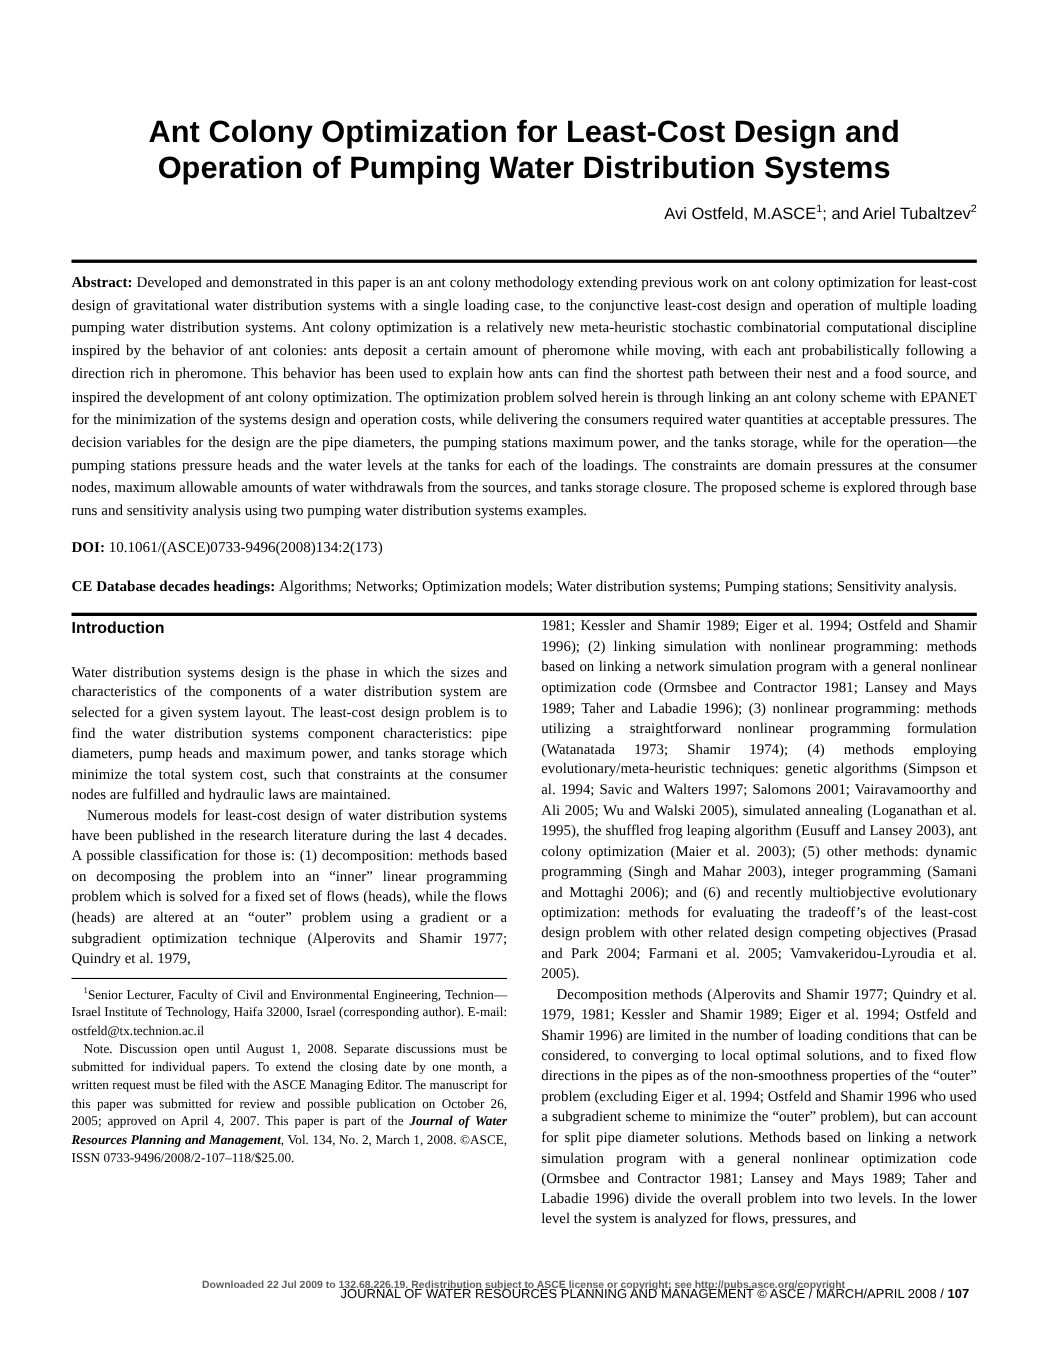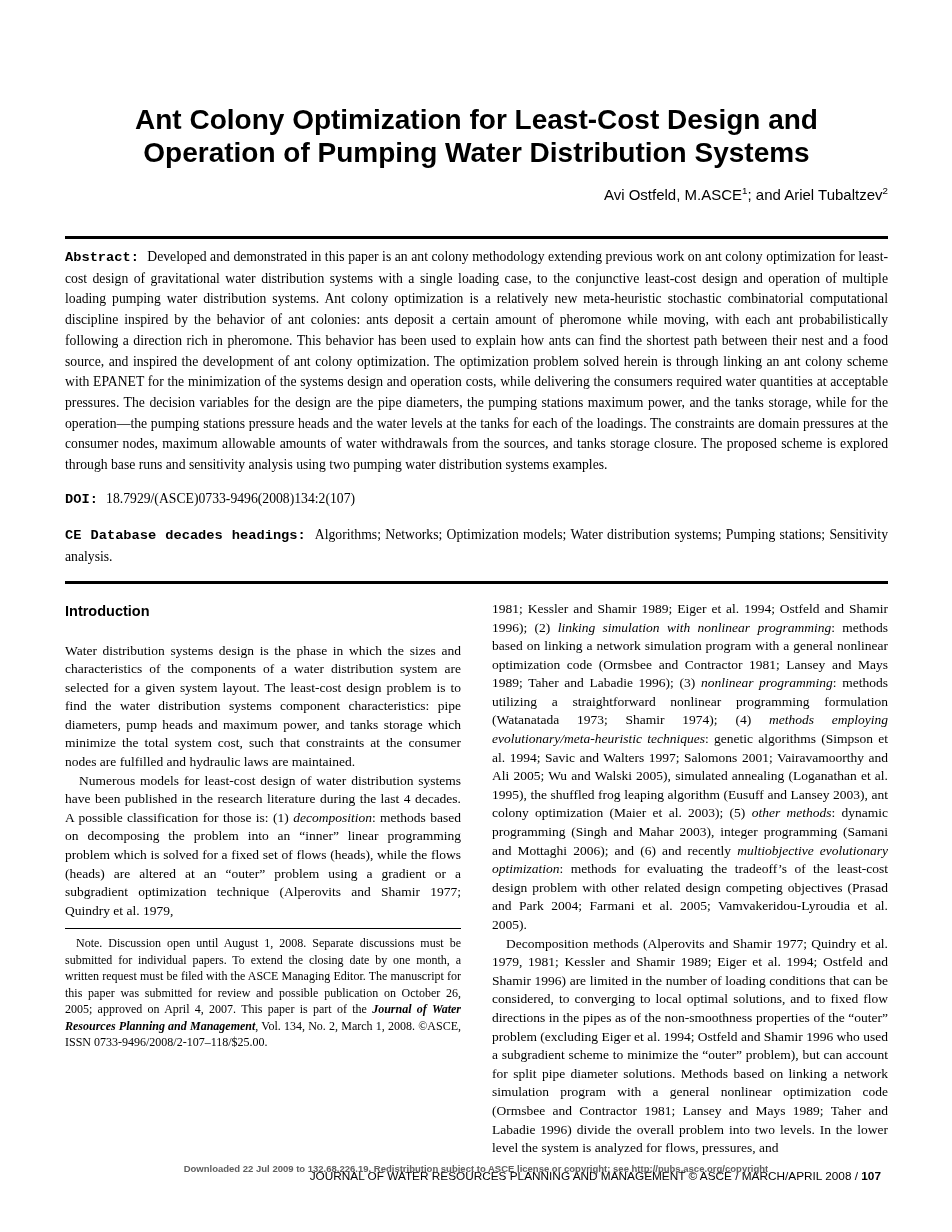--- a/index.html
+++ b/index.html
@@ -13,27 +13,27 @@
   .authors{margin-top:16px;text-align:right;
            font-family:"Liberation Sans","DejaVu Sans",sans-serif;font-size:15px;line-height:19px;}
 
   .rule-thick{margin-top:32px;height:3px;background:#000;}
   .rule-thick2{margin-top:6px;height:3px;background:#000;}
 
   .abstract{margin-top:8px;font-size:13.7px;line-height:20.7px;text-align:justify;}
   .doi{margin-top:7px;font-size:13.7px;line-height:20.7px;}
   .ce{margin-top:4px;font-size:13.7px;line-height:20.7px;text-align:justify;}
 
-  .lbl{font-family:Liberation Mono, monospace;font-weight:bold;}
+  .lbl{font-family:Liberation Serif, serif;font-weight:bold;}
   .b{font-weight:bold;}
-  .i{font-style:italic;}
+  .i{}
   .bi{font-weight:bold;font-style:italic;}
   sup{font-size:0.65em;line-height:0;vertical-align:super;}
 
-  .columns{margin-top:16px;display:flex;gap:31px;}
+  .columns{margin-top:0;display:flex;gap:31px;}
   .col{width:396px;font-size:13.5px;line-height:18.6px;text-align:justify;
        hyphens:none;}
   .col p{margin:0;}
   .heading{font-family:"Liberation Sans","DejaVu Sans",sans-serif;
            font-size:14.5px;font-weight:bold;margin:2px 0 21px 0;text-align:left;}
   .para-gap{margin-top:0;}
   .indent{text-indent:14px;}
 
   .fnrule{margin-top:8px;border-top:1px solid #000;}
   .footnotes{margin-top:6px;font-size:12px;line-height:16.5px;}
@@ -52,35 +52,36 @@
   <div class="content">
 
     <h1 class="title">Ant Colony Optimization for Least-Cost Design and Operation of Pumping Water Distribution Systems</h1>
 
     <div class="authors"><span>Avi Ostfeld, M.ASCE</span><sup>1</sup><span>; and Ariel Tubaltzev</span><sup>2</sup></div>
 
     <div class="rule-thick"></div>
 
     <p class="abstract"><span class="lbl">Abstract: </span><span>Developed and demonstrated in this paper is an ant colony methodology extending previous work on ant colony optimization for least-cost design of gravitational water distribution systems with a single loading case, to the conjunctive least-cost design and operation of multiple loading pumping water distribution systems. Ant colony optimization is a relatively new meta-heuristic stochastic combinatorial computational discipline inspired by the behavior of ant colonies: ants deposit a certain amount of pheromone while moving, with each ant probabilistically following a direction rich in pheromone. This behavior has been used to explain how ants can find the shortest path between their nest and a food source, and inspired the development of ant colony optimization. The optimization problem solved herein is through linking an ant colony scheme with EPANET for the minimization of the systems design and operation costs, while delivering the consumers required water quantities at acceptable pressures. The decision variables for the design are the pipe diameters, the pumping stations maximum power, and the tanks storage, while for the operation—the pumping stations pressure heads and the water levels at the tanks for each of the loadings. The constraints are domain pressures at the consumer nodes, maximum allowable amounts of water withdrawals from the sources, and tanks storage closure. The proposed scheme is explored through base runs and sensitivity analysis using two pumping water distribution systems examples.</span></p>
 
-    <p class="doi"><span class="lbl">DOI: </span><span>18.7929/(ASCE)0733-9496(2008)134:2(107)</span></p>
+    <p class="doi"><span class="lbl">DOI: </span><span>10.1061/(ASCE)0733-9496(2008)134:2(173)</span></p>
 
     <p class="ce"><span class="lbl">CE Database decades headings: </span><span>Algorithms; Networks; Optimization models; Water distribution systems; Pumping stations; Sensitivity analysis.</span></p>
 
     <div class="rule-thick2"></div>
 
     <div class="columns">
 
       <div class="col">
         <h2 class="heading">Introduction</h2>
         <p class="para-gap">Water distribution systems design is the phase in which the sizes and characteristics of the components of a water distribution system are selected for a given system layout. The least-cost design problem is to find the water distribution systems component characteristics: pipe diameters, pump heads and maximum power, and tanks storage which minimize the total system cost, such that constraints at the consumer nodes are fulfilled and hydraulic laws are maintained.</p>
         <p class="indent"><span>Numerous models for least-cost design of water distribution systems have been published in the research literature during the last 4 decades. A possible classification for those is: (1) </span><span class="i">decomposition</span><span>: methods based on decomposing the problem into an “inner” linear programming problem which is solved for a fixed set of flows (heads), while the flows (heads) are altered at an “outer” problem using a gradient or a subgradient optimization technique (Alperovits and Shamir 1977; Quindry et al. 1979,</span></p>
 
         <div class="fnrule"></div>
         <div class="footnotes">
+          <p><sup>1</sup><span>Senior Lecturer, Faculty of Civil and Environmental Engineering, Technion—Israel Institute of Technology, Haifa 32000, Israel (corresponding author). E-mail: ostfeld@tx.technion.ac.il</span></p>
           <p><span>Note. Discussion open until August 1, 2008. Separate discussions must be submitted for individual papers. To extend the closing date by one month, a written request must be filed with the ASCE Managing Editor. The manuscript for this paper was submitted for review and possible publication on October 26, 2005; approved on April 4, 2007. This paper is part of the </span><span class="bi">Journal of Water Resources Planning and Management</span><span>, Vol. 134, No. 2, March 1, 2008. ©ASCE, ISSN 0733-9496/2008/2-107–118/$25.00.</span></p>
         </div>
       </div>
 
       <div class="col">
         <p><span>1981; Kessler and Shamir 1989; Eiger et al. 1994; Ostfeld and Shamir 1996); (2) </span><span class="i">linking simulation with nonlinear programming</span><span>: methods based on linking a network simulation program with a general nonlinear optimization code (Ormsbee and Contractor 1981; Lansey and Mays 1989; Taher and Labadie 1996); (3) </span><span class="i">nonlinear programming</span><span>: methods utilizing a straightforward nonlinear programming formulation (Watanatada 1973; Shamir 1974); (4) </span><span class="i">methods employing evolutionary/meta-heuristic techniques</span><span>: genetic algorithms (Simpson et al. 1994; Savic and Walters 1997; Salomons 2001; Vairavamoorthy and Ali 2005; Wu and Walski 2005), simulated annealing (Loganathan et al. 1995), the shuffled frog leaping algorithm (Eusuff and Lansey 2003), ant colony optimization (Maier et al. 2003); (5) </span><span class="i">other methods</span><span>: dynamic programming (Singh and Mahar 2003), integer programming (Samani and Mottaghi 2006); and (6) and recently </span><span class="i">multiobjective evolutionary optimization</span><span>: methods for evaluating the tradeoff’s of the least-cost design problem with other related design competing objectives (Prasad and Park 2004; Farmani et al. 2005; Vamvakeridou-Lyroudia et al. 2005).</span></p>
         <p class="indent">Decomposition methods (Alperovits and Shamir 1977; Quindry et al. 1979, 1981; Kessler and Shamir 1989; Eiger et al. 1994; Ostfeld and Shamir 1996) are limited in the number of loading conditions that can be considered, to converging to local optimal solutions, and to fixed flow directions in the pipes as of the non-smoothness properties of the “outer” problem (excluding Eiger et al. 1994; Ostfeld and Shamir 1996 who used a subgradient scheme to minimize the “outer” problem), but can account for split pipe diameter solutions. Methods based on linking a network simulation program with a general nonlinear optimization code (Ormsbee and Contractor 1981; Lansey and Mays 1989; Taher and Labadie 1996) divide the overall problem into two levels. In the lower level the system is analyzed for flows, pressures, and</p>
       </div>
 
     </div>

